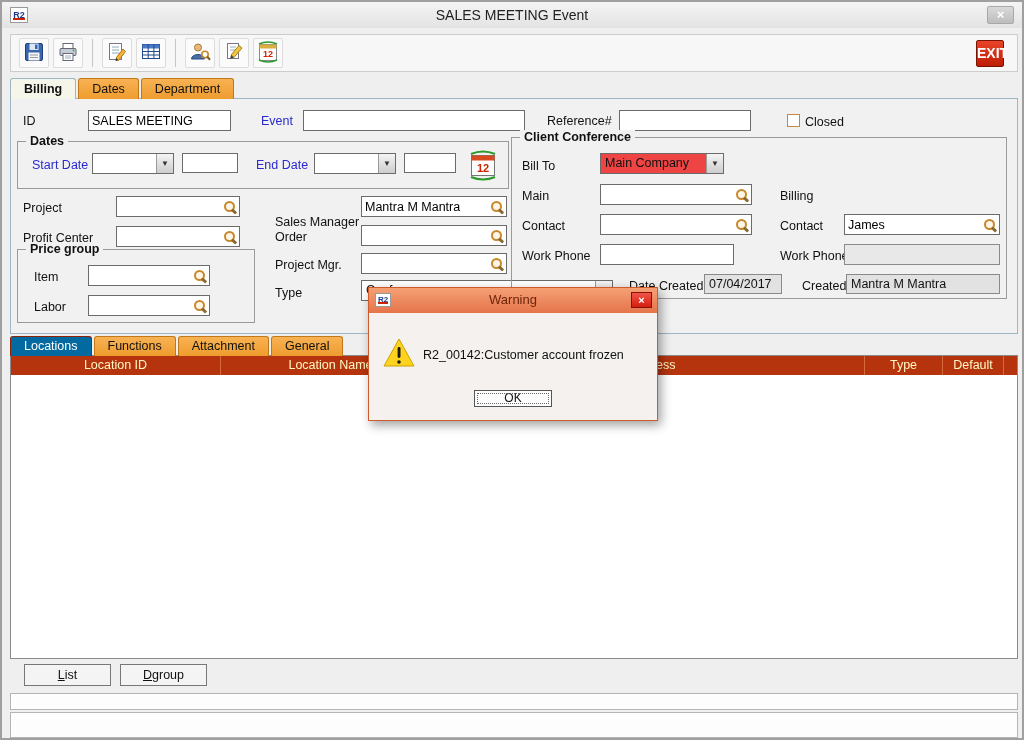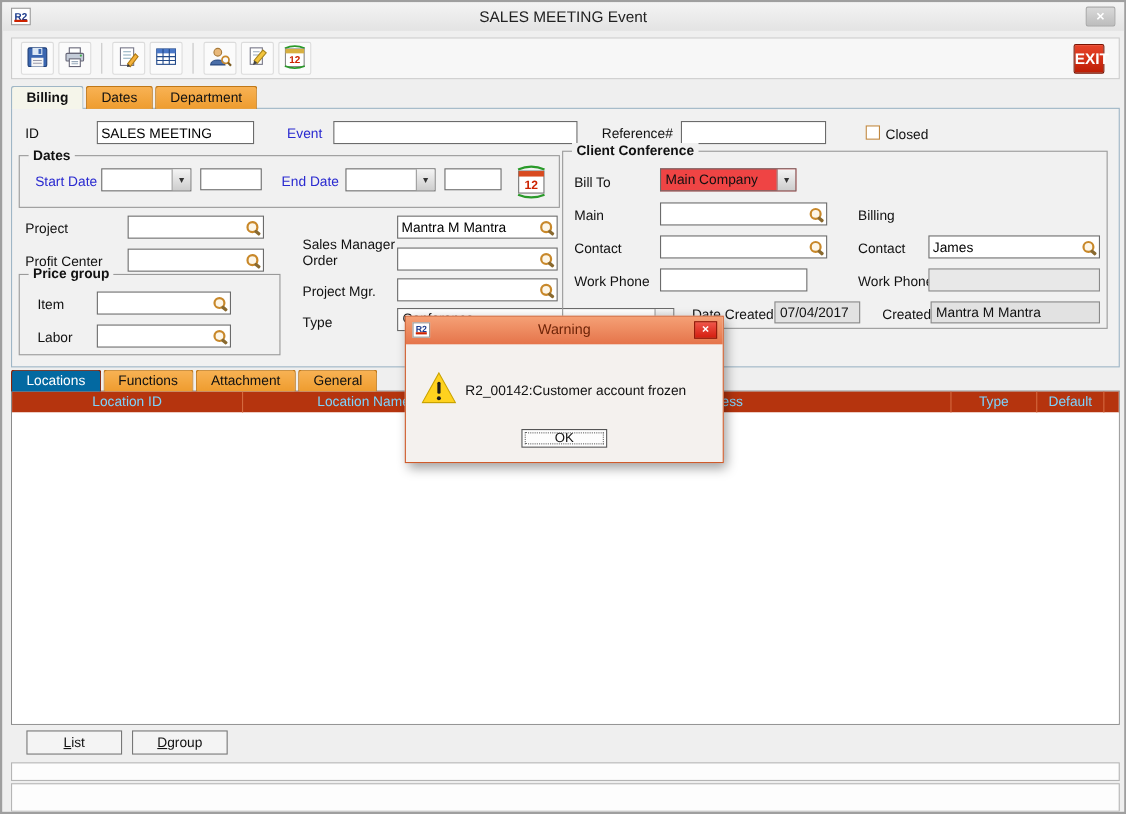--- a/index.html
+++ b/index.html
@@ -75,21 +75,21 @@
 
   
   .tabs-bottom{ position:absolute; left:8px; top:334px; display:flex; gap:2px; z-index:3; }
   .btab{ height:20px; padding:0 13px; line-height:19px; cursor:pointer;
          background:linear-gradient(#f8b254,#ee9c2e); border:1px solid #c07818; border-bottom:none;
          border-radius:3px 3px 0 0; color:#111; }
   .btab.selected{ background:#0369a1; color:#fff; border-color:#8a2408; }
 
   .table-area{ position:absolute; left:8px; top:353px; width:1008px; height:304px;
                background:#fff; border:1px solid #8a8a8a; z-index:2; }
-  .thead{ display:flex; height:19px; background:#b5340e; color:#7dd3fc; }
+  .thead{ display:flex; height:19px; background:#b5340e; color:#fef9c3; }
   .th{ border-right:1px solid #d4693f; text-align:center; line-height:19px; overflow:hidden; white-space:nowrap; cursor:pointer; }
 
   .btn{ position:absolute; width:87px; height:22px; background:#f4f4f4; border:1px solid #777;
         text-align:center; line-height:20px; cursor:pointer; }
 
   .statusbar{ position:absolute; left:8px; width:1008px; background:#fdfdfd; border:1px solid #b5b5b5; }
 
   
   .dialog{ position:absolute; left:366px; top:285px; width:290px; height:134px; z-index:10;
            background:#f4f1ee; border:1px solid #cf5a2a; box-shadow:3px 4px 10px rgba(0,0,0,.38); }

